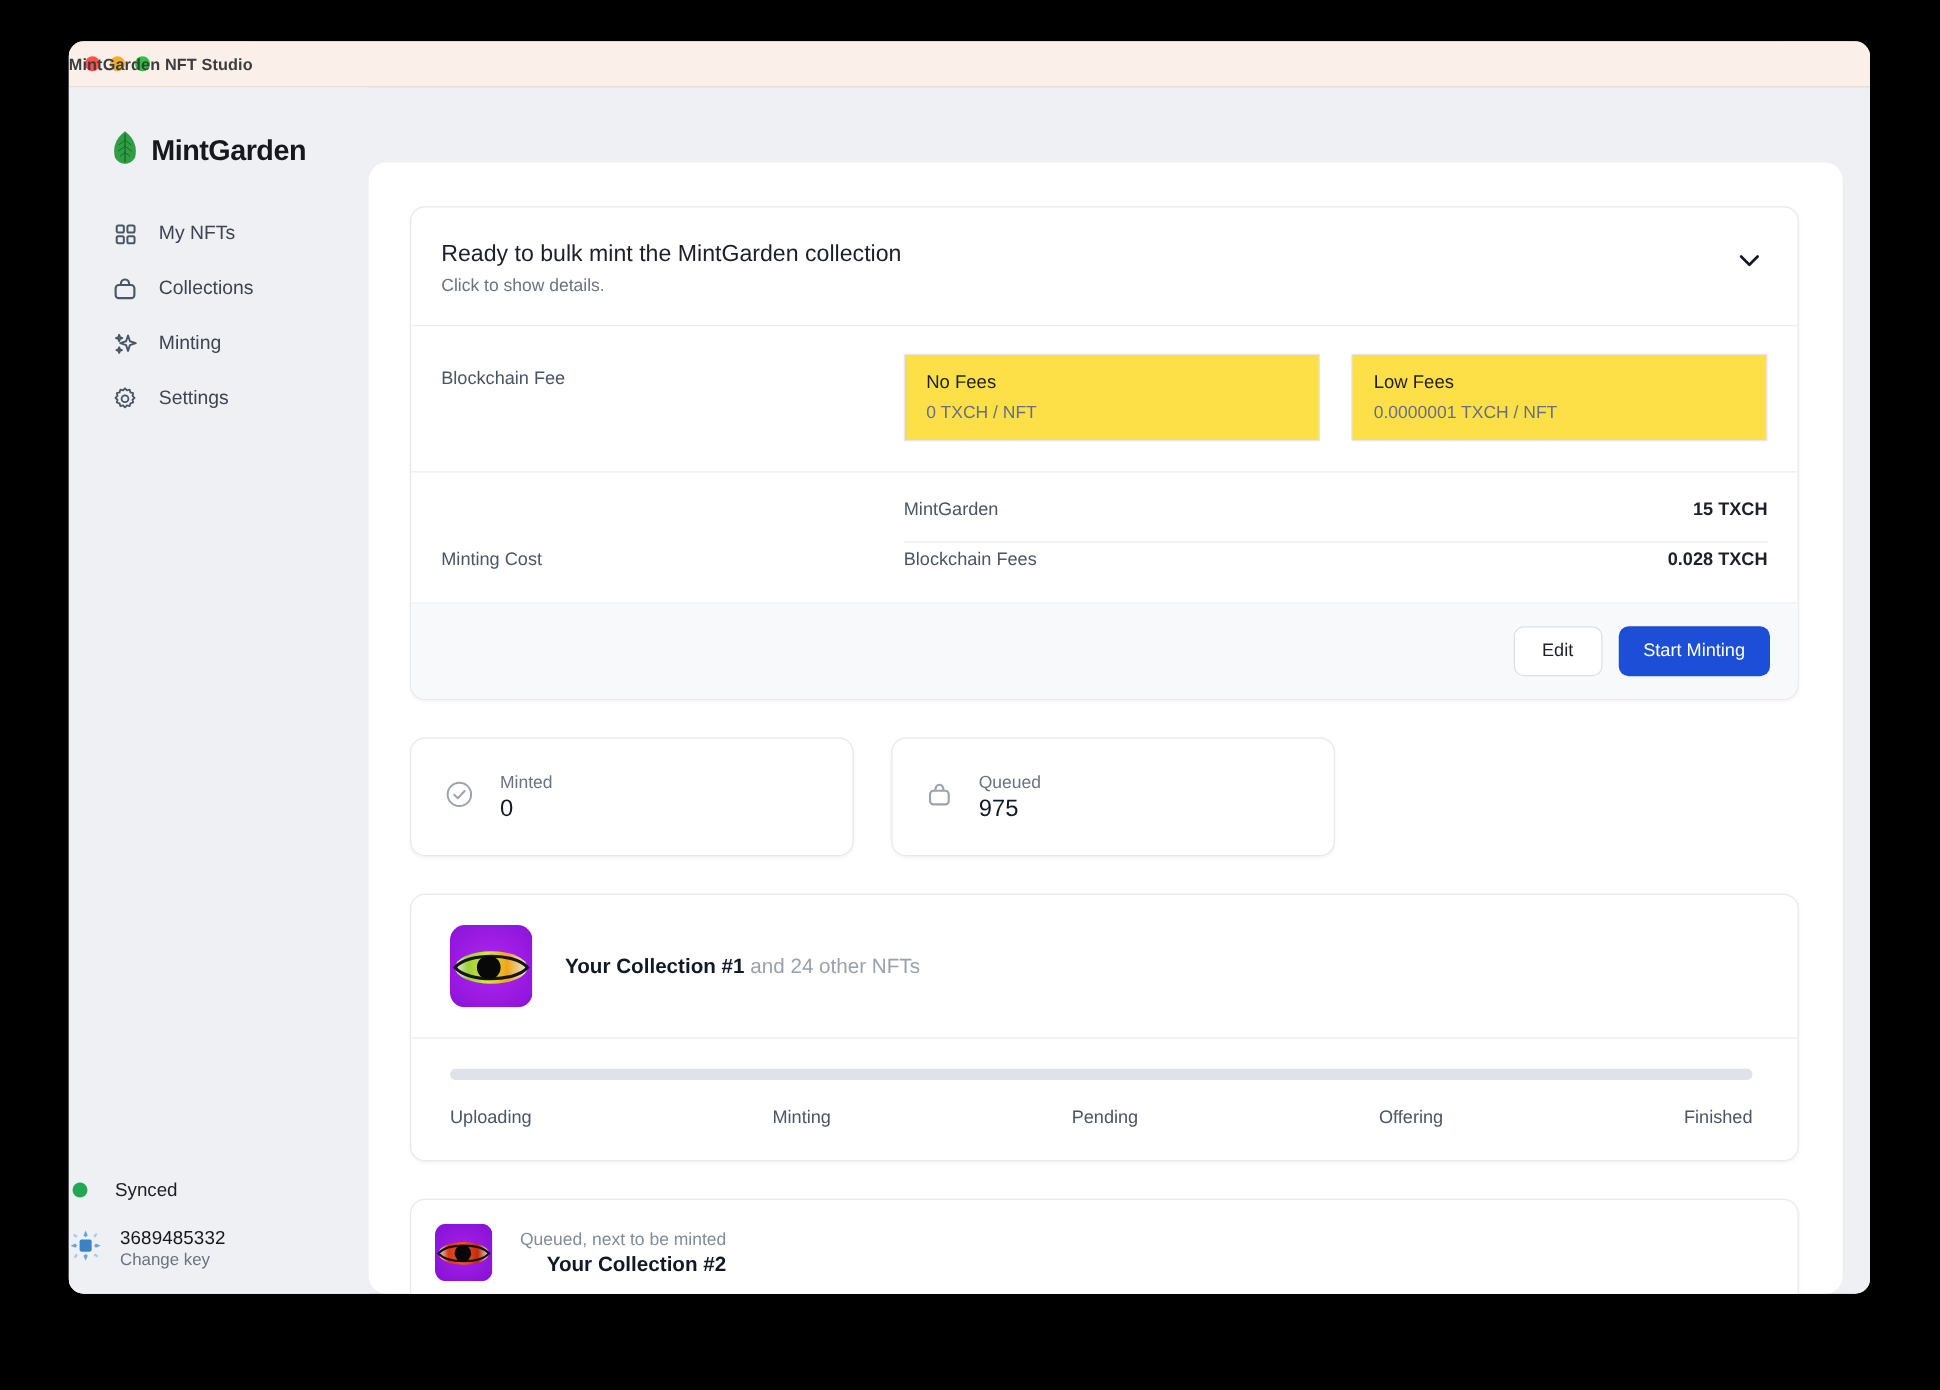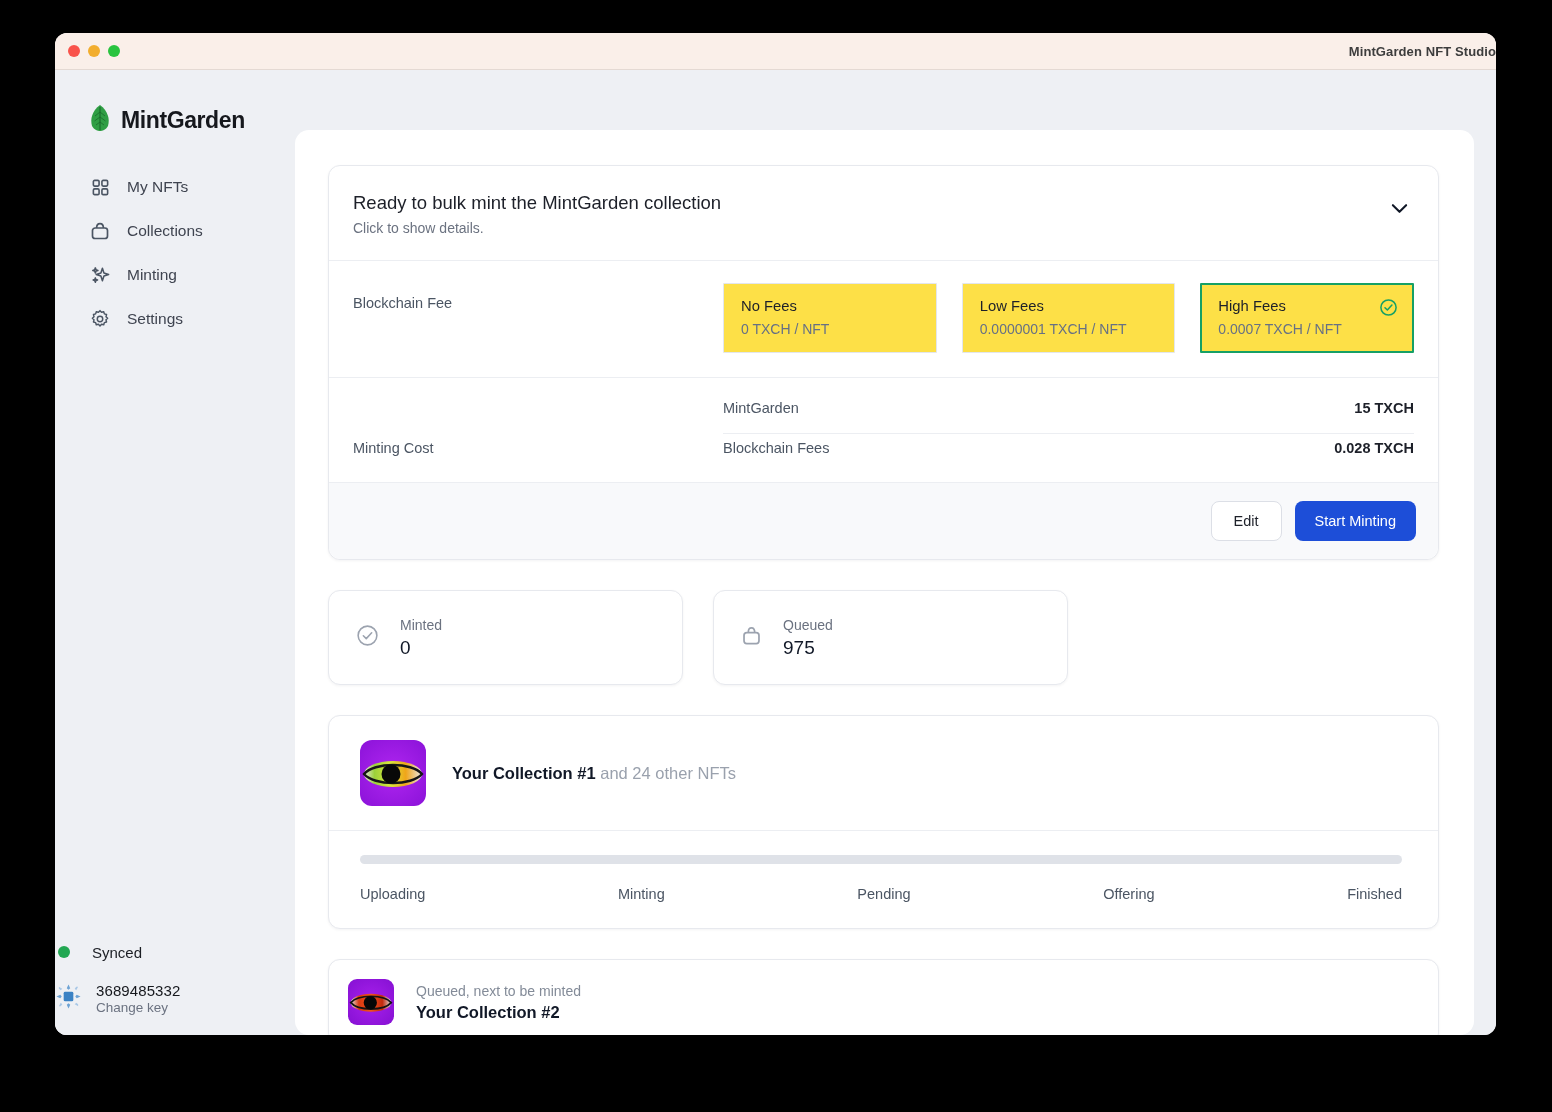--- a/index.html
+++ b/index.html
@@ -25,21 +25,21 @@
     border-bottom: 1px solid #e4d9d3;
     display: flex;
     align-items: center;
   }
   .traffic { display: flex; gap: 8px; margin-left: 13px; }
   .dot { width: 12px; height: 12px; border-radius: 50%; }
   .dot.red { background: #f9534b; }
   .dot.yellow { background: #f2ad2e; }
   .dot.green { background: #29c33f; }
   .title-text {
-    position: absolute; left: 0; right: 0; text-align: right;
+    position: absolute; left: 0; right: 0; text-align: left;
     font-size: 13px; font-weight: bold; color: #3d3d3d;
     letter-spacing: 0.1px;
   }
   .body-area { display: flex; height: 965px; background: #eef0f4; }
 
   
   .sidebar {
     width: 240px; flex: 0 0 240px;
     background: #eef0f4;
     display: flex; flex-direction: column;
@@ -142,21 +142,21 @@
   .thumb { width: 66px; height: 66px; border-radius: 12px; overflow: hidden; flex: 0 0 66px; }
   .thumb.sm { width: 46px; height: 46px; border-radius: 9px; flex: 0 0 46px; }
   .coll-title { font-size: 16.5px; color: #9aa1ad; }
   .coll-title b { color: #111827; font-weight: bold; }
 
   .progress-wrap { padding: 24px 36px 26px 31px; }
   .bar { height: 9px; border-radius: 5px; background: #dfe2e8; }
   .steps { display: flex; justify-content: space-between; margin-top: 22px; }
   .step { font-size: 14.5px; color: #4b5563; }
 
-  .queued-card { display: flex; align-items: center; gap: 22px; padding: 19px 24px 19px 19px; }
+  .queued-card { display: flex; align-items: center; gap: 22px; padding: 19px 24px 19px 19px; text-align: right; }
   .queued-txt { display: flex; flex-direction: column; gap: 4px; }
   .queued-status { font-size: 14px; color: #838b98; }
   .queued-name { font-size: 16.5px; color: #111827; font-weight: bold; }
 </style>
 </head>
 <body>
 
 <div class="window">
 
   <div class="titlebar">
@@ -280,30 +280,20 @@
         <div class="fee-row">
           <div class="row-label">Blockchain Fee</div>
           <div class="fee-opts">
             <div class="fee-opt">
               <div class="fee-name">No Fees</div>
               <div class="fee-val">0 TXCH / NFT</div>
             </div>
             <div class="fee-opt">
               <div class="fee-name">Low Fees</div>
               <div class="fee-val">0.0000001 TXCH / NFT</div>
-            </div>
-            <div class="fee-opt selected">
-              <div class="fee-name">High Fees</div>
-              <div class="fee-val">0.0007 TXCH / NFT</div>
-              <span class="fee-check">
-                <svg width="19" height="19" viewBox="0 0 20 20" fill="none" stroke="#16a065" stroke-width="1.6">
-                  <circle cx="10" cy="10" r="8"></circle>
-                  <path d="M6.3 10.2 L8.8 12.7 L13.6 7.4" stroke-linecap="round" stroke-linejoin="round"></path>
-                </svg>
-              </span>
             </div>
           </div>
         </div>
 
         <div class="cost-row">
           <div class="row-label" style="padding-top:0">Minting Cost</div>
           <div class="cost-table">
             <div class="cost-line">
               <span class="cost-key">MintGarden</span>
               <span class="cost-amt">15 TXCH</span>

